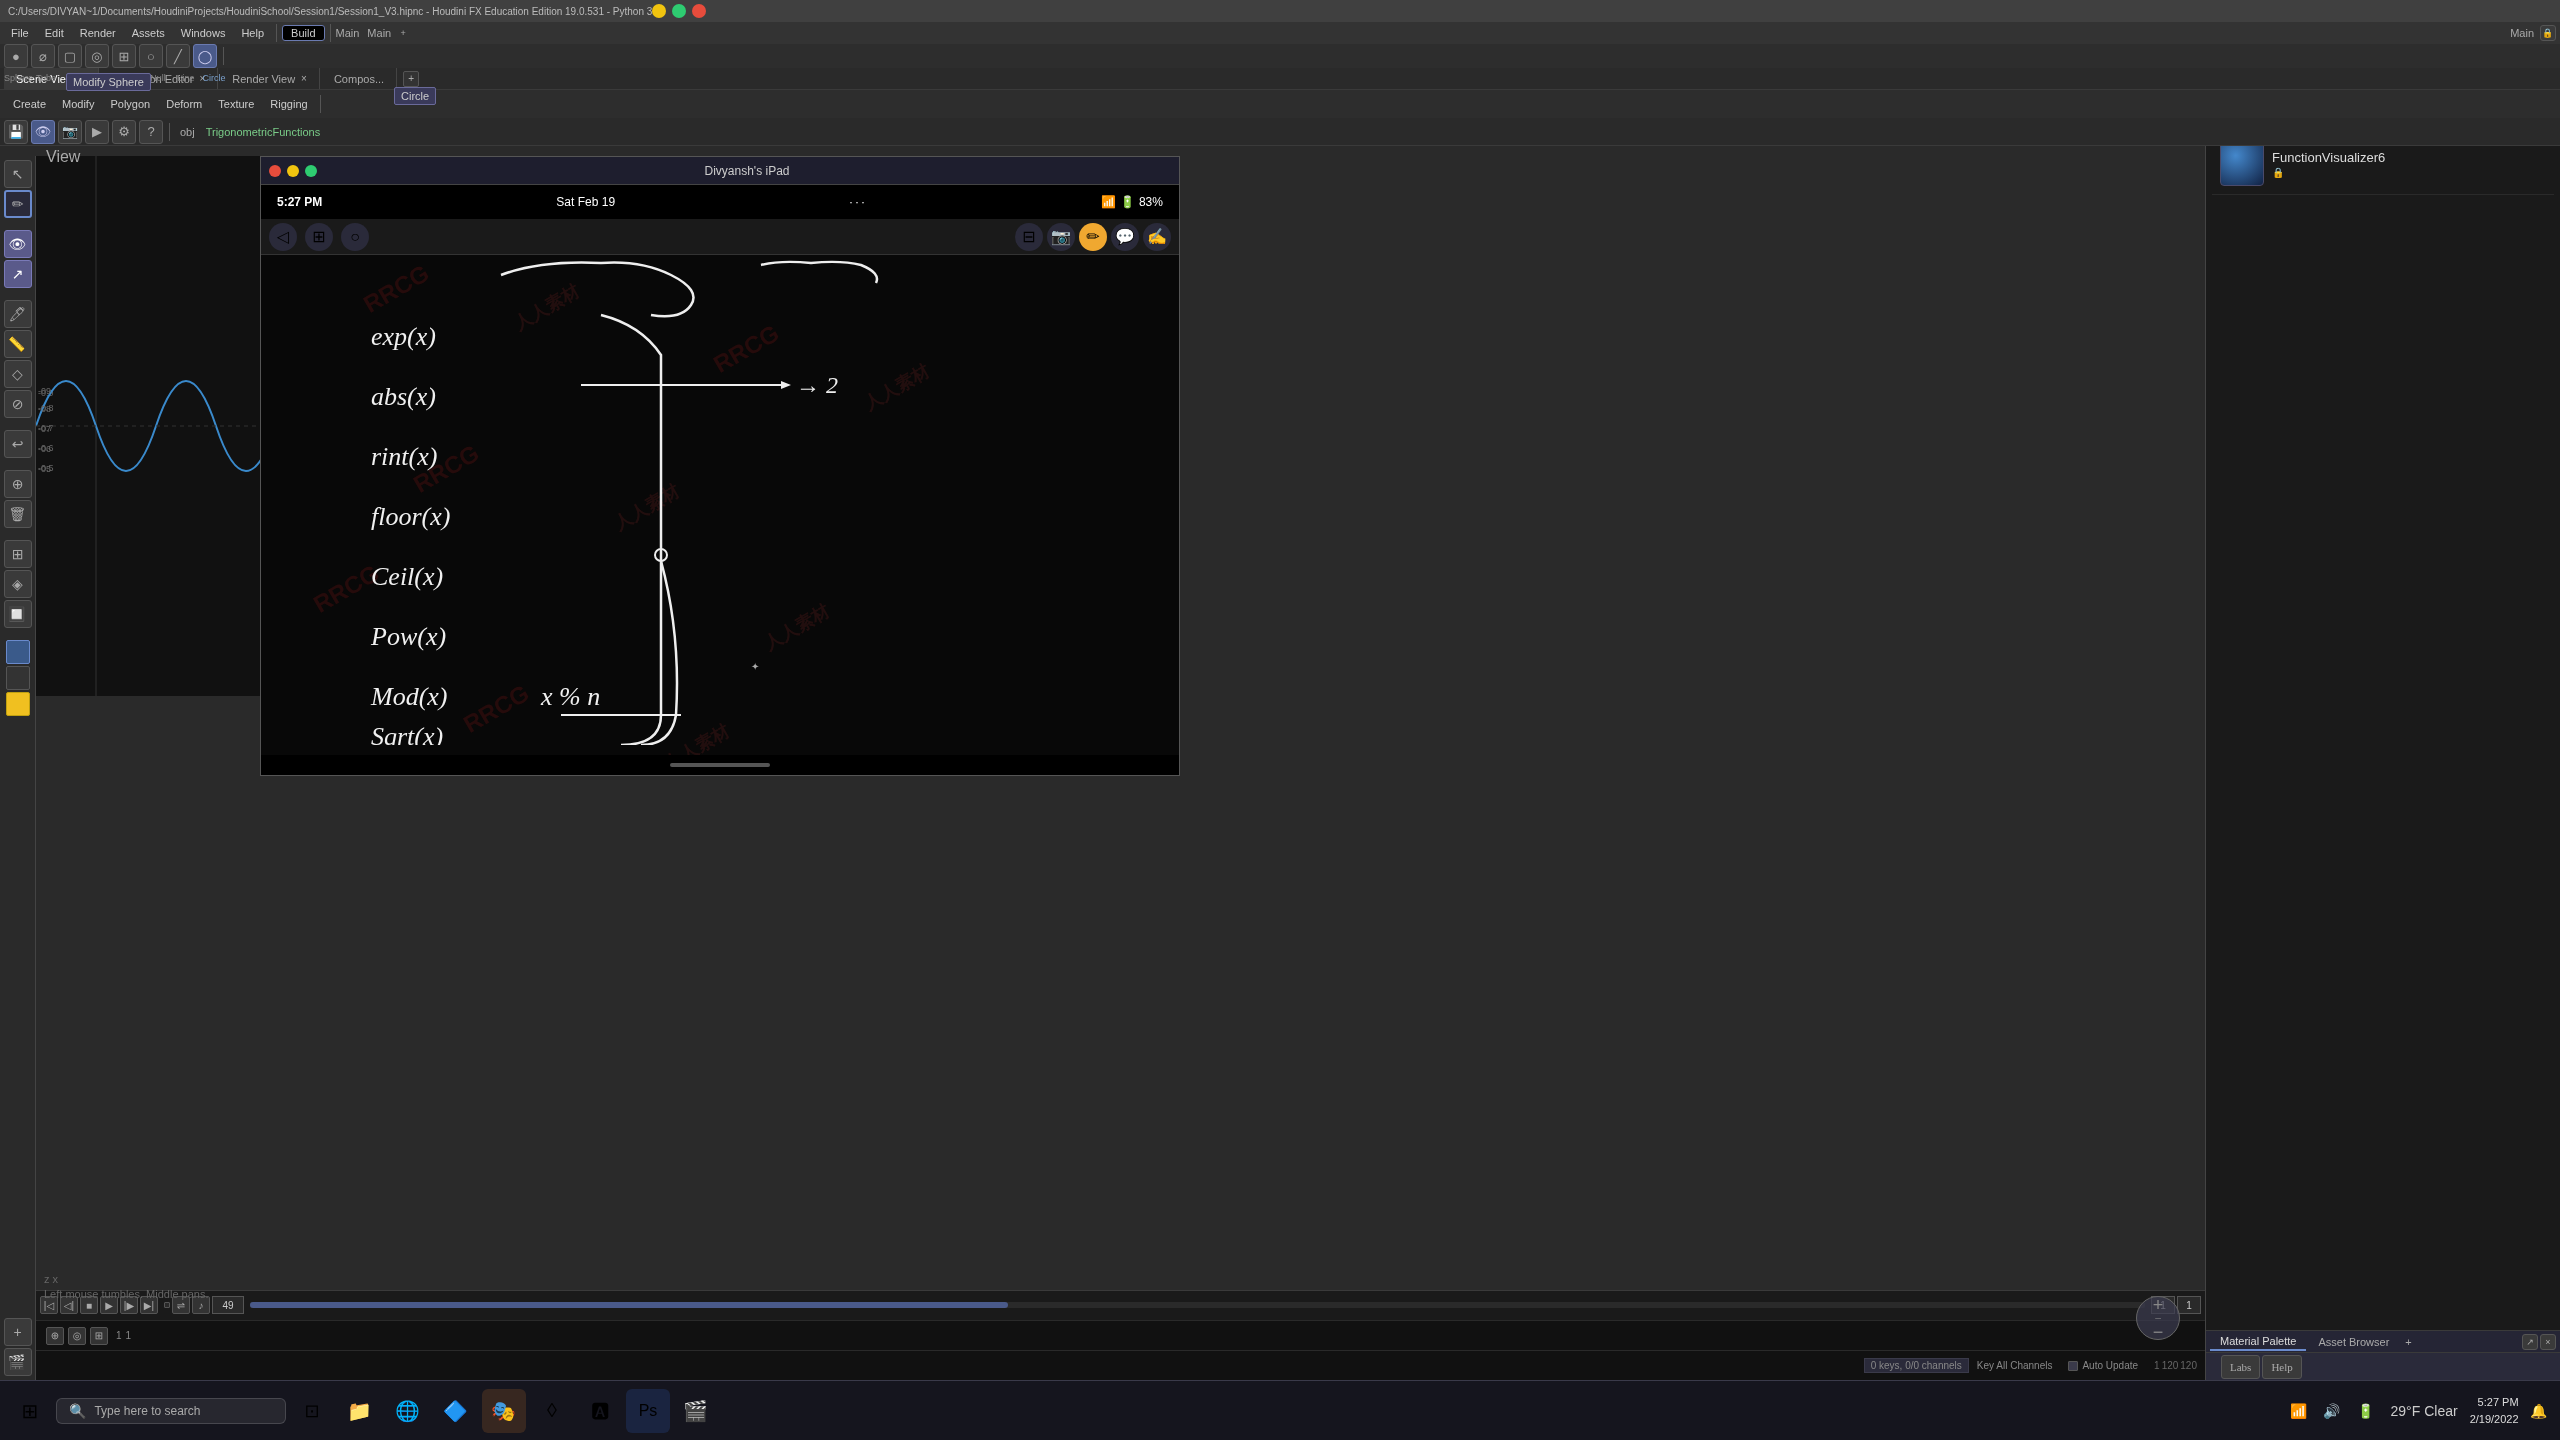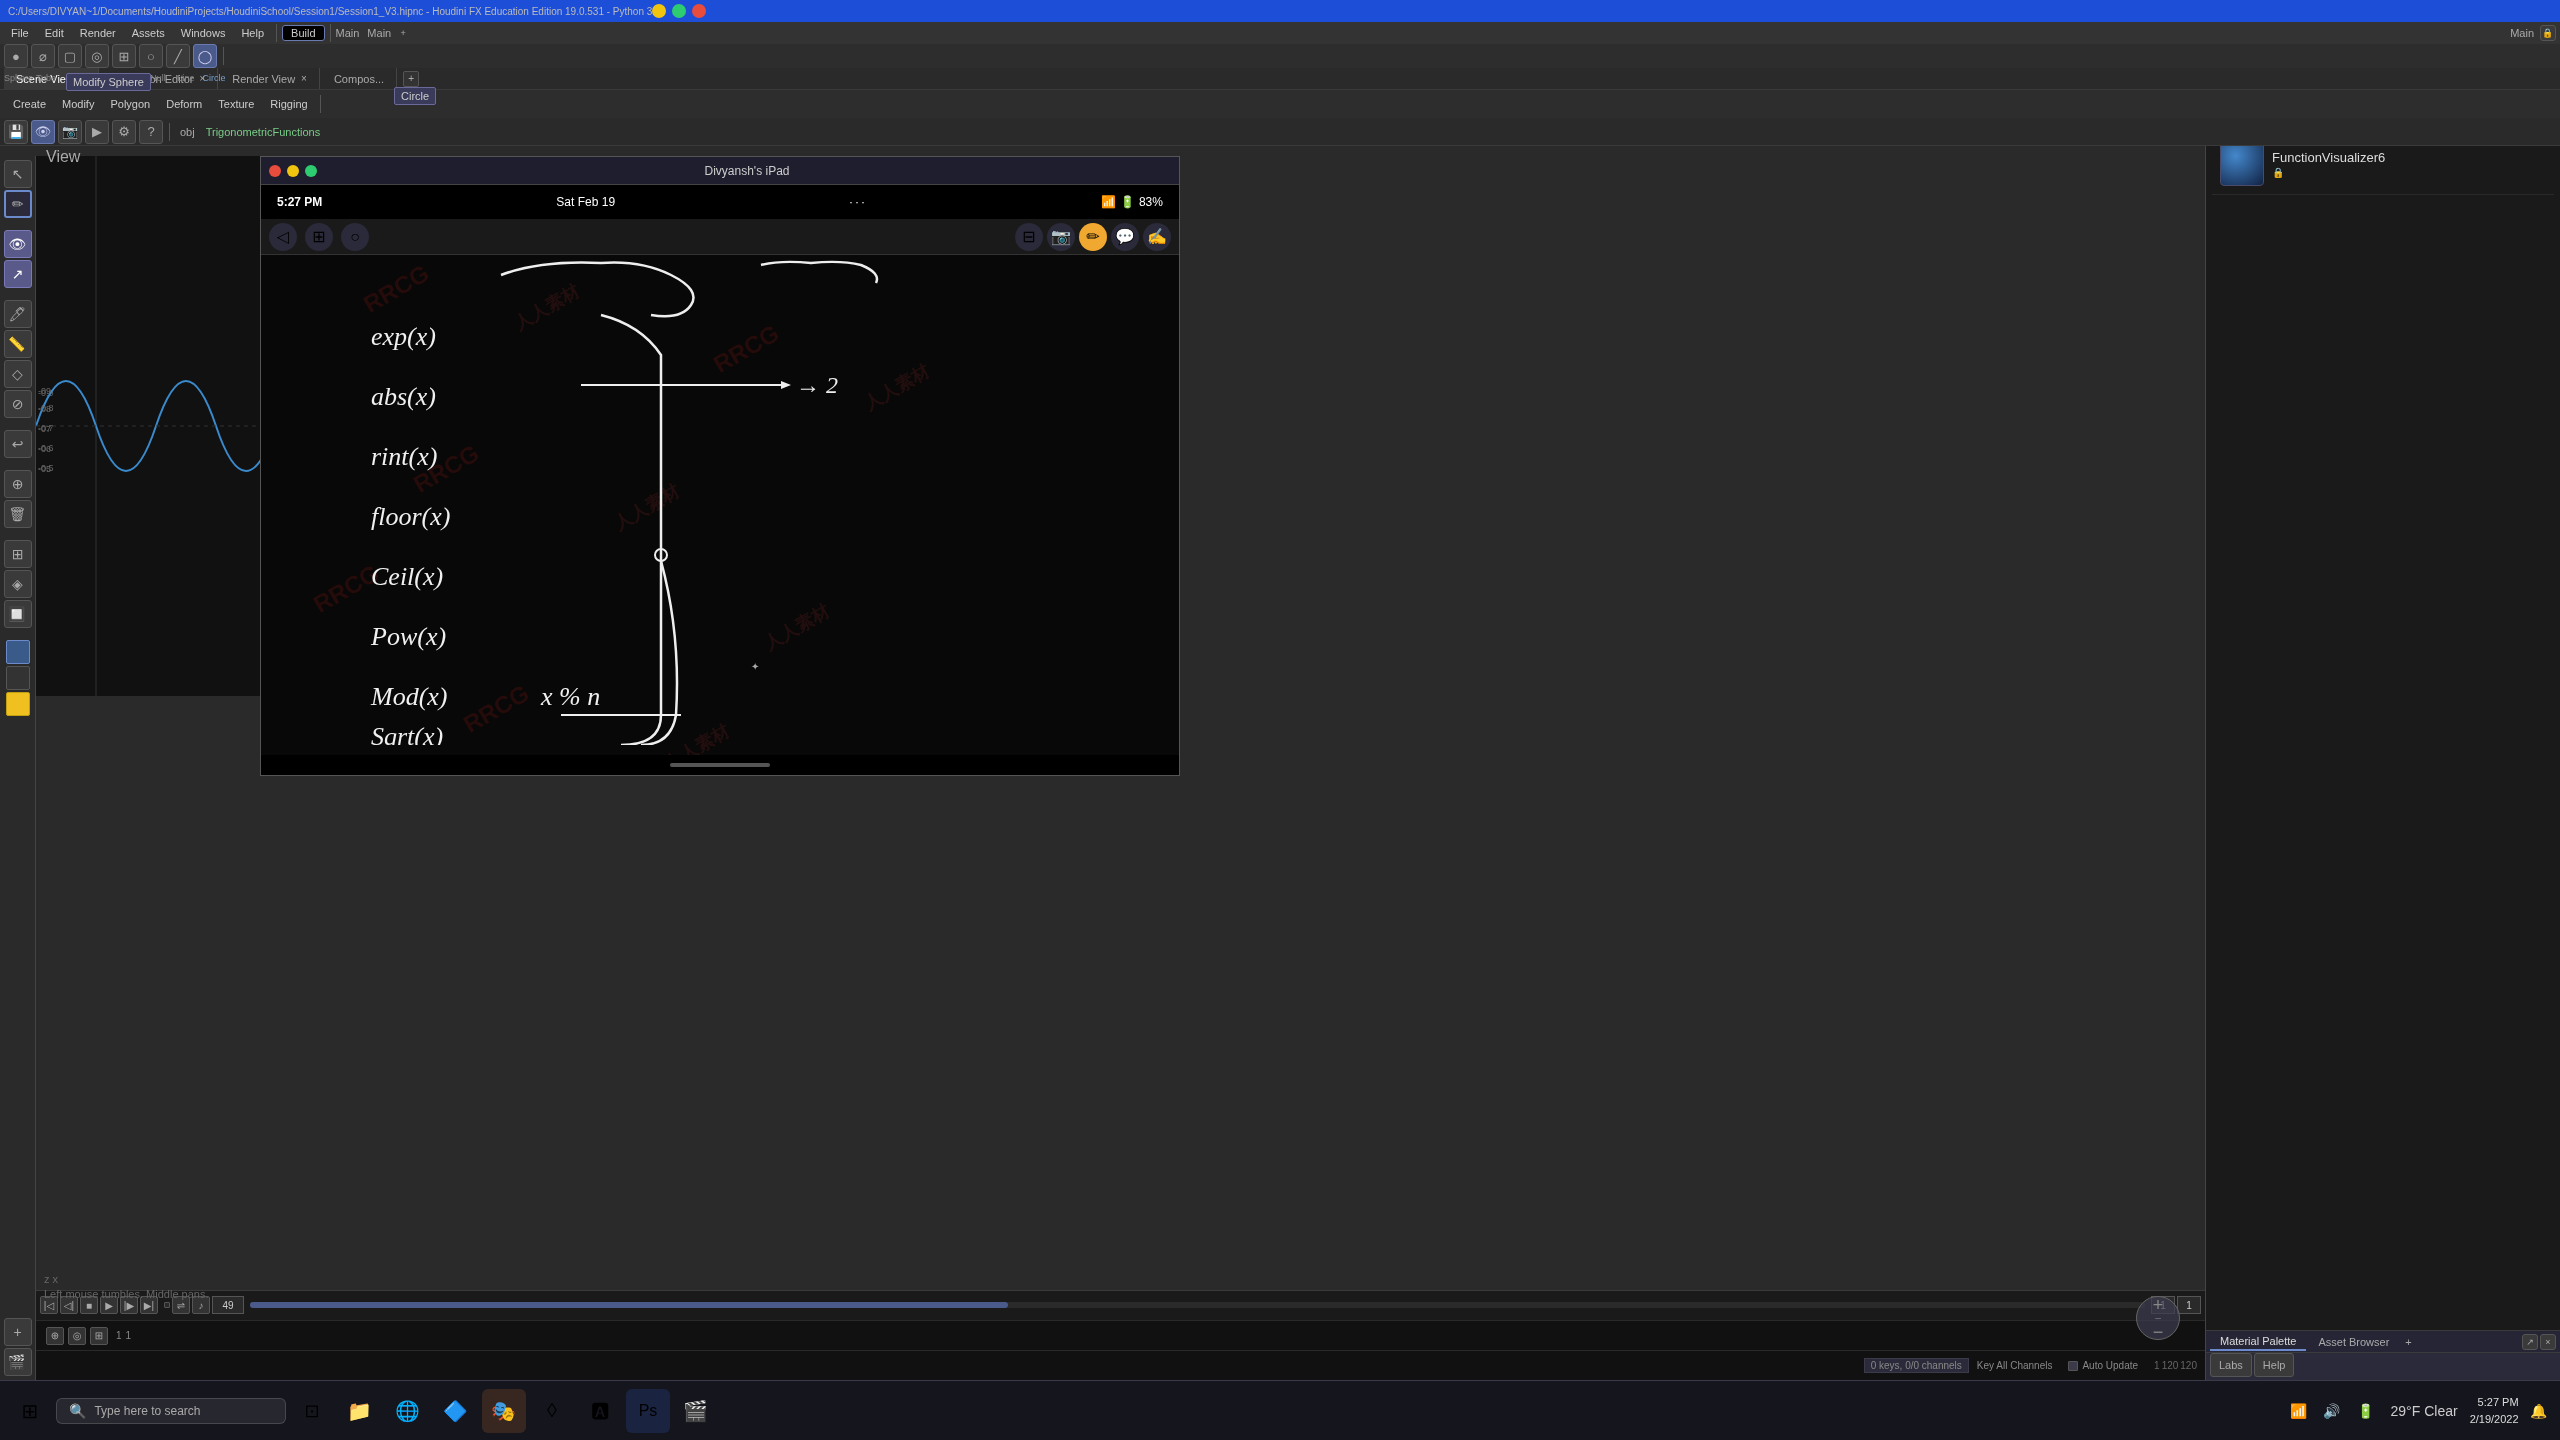--- a/index.html
+++ b/index.html
@@ -10,21 +10,21 @@
       font-family: 'Segoe UI', Arial, sans-serif;
       overflow: hidden;
       position: relative;
     }
 
     
     #title-bar {
       position: absolute;
       top: 0; left: 0; right: 0;
       height: 22px;
-      background: #1d4ed8;
+      background: #404040;
       display: flex;
       align-items: center;
       padding: 0 8px;
       font-size: 11px;
       color: #ccc;
       z-index: 100;
     }
     #title-bar-controls {
       display: flex;
       gap: 6px;
@@ -806,21 +806,21 @@
   <div style="height:22px;background:#252535;display:flex;align-items:center;padding:0 4px;gap:2px;border-top:1px solid #3a3a3a;">
     <span class="rpi-btm-tab active">Material Palette</span>
     <span class="rpi-btm-tab">Asset Browser</span>
     <span style="font-size:11px;color:#aaa;cursor:pointer;padding:2px 4px;">+</span>
     <div style="margin-left:auto;display:flex;gap:2px;">
       <div class="h-icon-btn" style="width:16px;height:16px;font-size:9px;">↗</div>
       <div class="h-icon-btn" style="width:16px;height:16px;font-size:9px;">×</div>
     </div>
   </div>
 
-  <div style="height:28px;background:#2a2a3a;display:flex;align-items:flex-start;padding:0 4px;gap:2px;border-top:1px solid #3a3a3a;">
+  <div style="height:28px;background:#2a2a3a;display:flex;align-items:center;padding:0 15px;gap:2px;border-top:1px solid #3a3a3a;font-family:Liberation Serif, serif;">
     <div class="h-icon-btn" style="padding:0 8px;width:auto;font-size:11px;">Labs</div>
     <div class="h-icon-btn" style="padding:0 8px;width:auto;font-size:11px;">Help</div>
     <div style="flex:1;"></div>
   </div>
 
 </div>
 
 <div id="compass">
   <div class="compass-circle">
     <span class="compass-plus">+</span>

